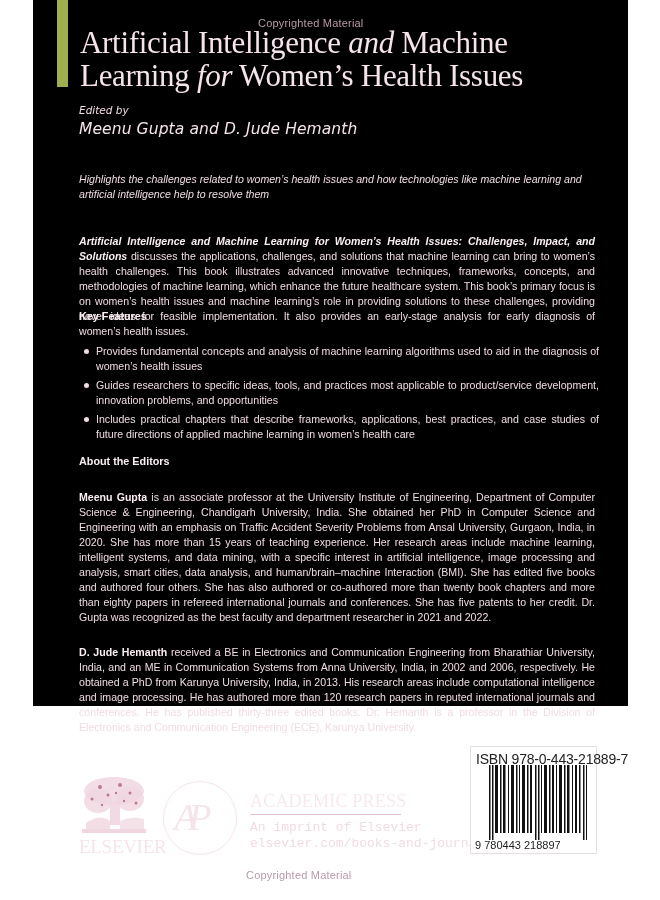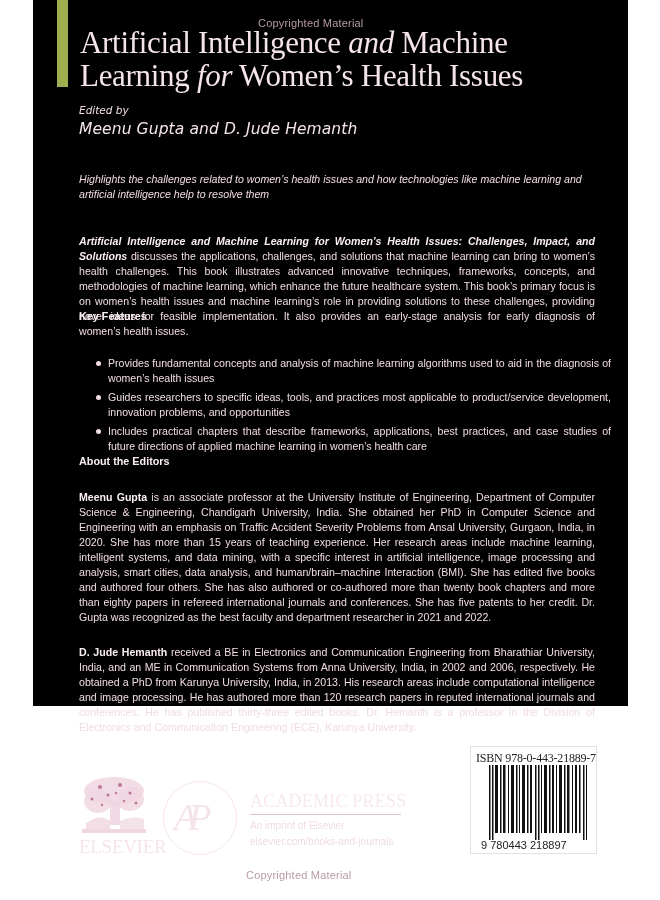--- a/index.html
+++ b/index.html
@@ -14,39 +14,39 @@
   .sans { font-family:"DejaVu Sans", "Liberation Sans", sans-serif; }
   .edited-by { position:absolute; left:46px; top:104px; font-size:10.5px; font-style:italic; color:#f2dbe5; }
   .editors { position:absolute; left:46px; top:120px; font-size:15.5px; font-style:italic; color:#f6e4ec; letter-spacing:0.1px; }
   .body-text { position:absolute; left:46px; width:516px; font-family:"Liberation Sans", sans-serif; font-size:10.6px; line-height:15px; color:#f1dbe4; text-align:justify;margin-top:17px; }
   .highlight { top:155px; font-style:italic; text-align:left; }
   .desc { top:217px; }
   .desc b { font-style:italic; color:#fbeef3; }
   .section-head { position:absolute; left:46px; font-family:"Liberation Sans", sans-serif; font-size:10.8px; font-weight:bold; color:#fbeef3; }
   .kf-head { top:310px;text-align:right; }
   .ab-head { top:455px; }
-  .features { position:absolute; left:46px; top:340px; width:516px; margin:16px; padding:0; list-style:none; font-family:"Liberation Sans", sans-serif; font-size:10.6px; line-height:15px; color:#f1dbe4; }
+  .features { position:absolute; left:46px; top:340px; width:516px; margin:4px; padding:0; list-style:none; font-family:"Liberation Sans", sans-serif; font-size:10.6px; line-height:15px; color:#f1dbe4; }
   .features li { position:relative; padding-left:13px; margin-bottom:4px; text-align:justify; }
   .features li .dot { position:absolute; left:1px; top:5px; width:5px; height:5px; border-radius:50%; background:#f1dbe4; }
   .bio1 { top:473px; }
   .bio2 { top:628px; }
   .bio b { color:#fbeef3; }
   .elsevier { position:absolute; left:47px; top:775px; width:68px; }
   .elsevier-text { position:absolute; left:46px; top:836px; font-family:"Liberation Serif", serif; font-size:19px; color:#f6e4ec; letter-spacing:-0.3px; }
   .ap-circle { position:absolute; left:130px; top:781px; width:72px; height:72px; border:1.5px solid #f6e4ec; border-radius:50%; }
   .ap-text { position:absolute; left:141px; top:795px; font-family:"Liberation Serif", serif; font-style:italic; font-size:38px; color:#f6e4ec; letter-spacing:-9px; }
   .ap-name { position:absolute; left:217px; top:791px; font-family:"Liberation Serif", serif; font-size:18px; color:#f8e8ef; letter-spacing:0.2px; }
   .ap-rule { position:absolute; left:217px; top:814px; width:151px; height:1px; background:#e2bfcf; }
-  .ap-sub { position:absolute; left:217px; font-family:Liberation Sans, sans-serif; font-size:10px; color:#f1dbe4; }
+  .ap-sub { position:absolute; left:217px; font-family:Liberation Mono, monospace; font-size:13px; color:#f1dbe4; }
   .ap-imprint { top:820px; }
   .ap-url { top:836px; }
   .barcode-box { position:absolute; left:437px; top:746px; width:127px; height:108px; background:#ffffff; border:1px solid #e8dde2; box-sizing:border-box; }
-  .isbn-label { position:absolute; left:5px; top:4px; font-family:Liberation Serif, serif; font-size:12px; color:#222; white-space:nowrap; letter-spacing:-0.2px; }
+  .isbn-label { position:absolute; left:5px; top:4px; font-family:Liberation Sans, sans-serif; font-size:14px; color:#222; white-space:nowrap; letter-spacing:-0.2px; }
   .bars { position:absolute; left:18px; top:18px; width:98px; height:75px; }
-  .digits { position:absolute; left:10px; top:92px; font-family:"Liberation Sans", sans-serif; font-size:11px; color:#222; white-space:nowrap; background:transparent; }
+  .digits { position:absolute; left:4px; top:92px; font-family:"Liberation Sans", sans-serif; font-size:11px; color:#222; white-space:nowrap; background:transparent; }
 </style>
 </head>
 <body>
 
 <div class="cover">
   <div class="green-bar"></div>
 
   <div class="wm wm-top">Copyrighted Material</div>
 
   <div class="title">

